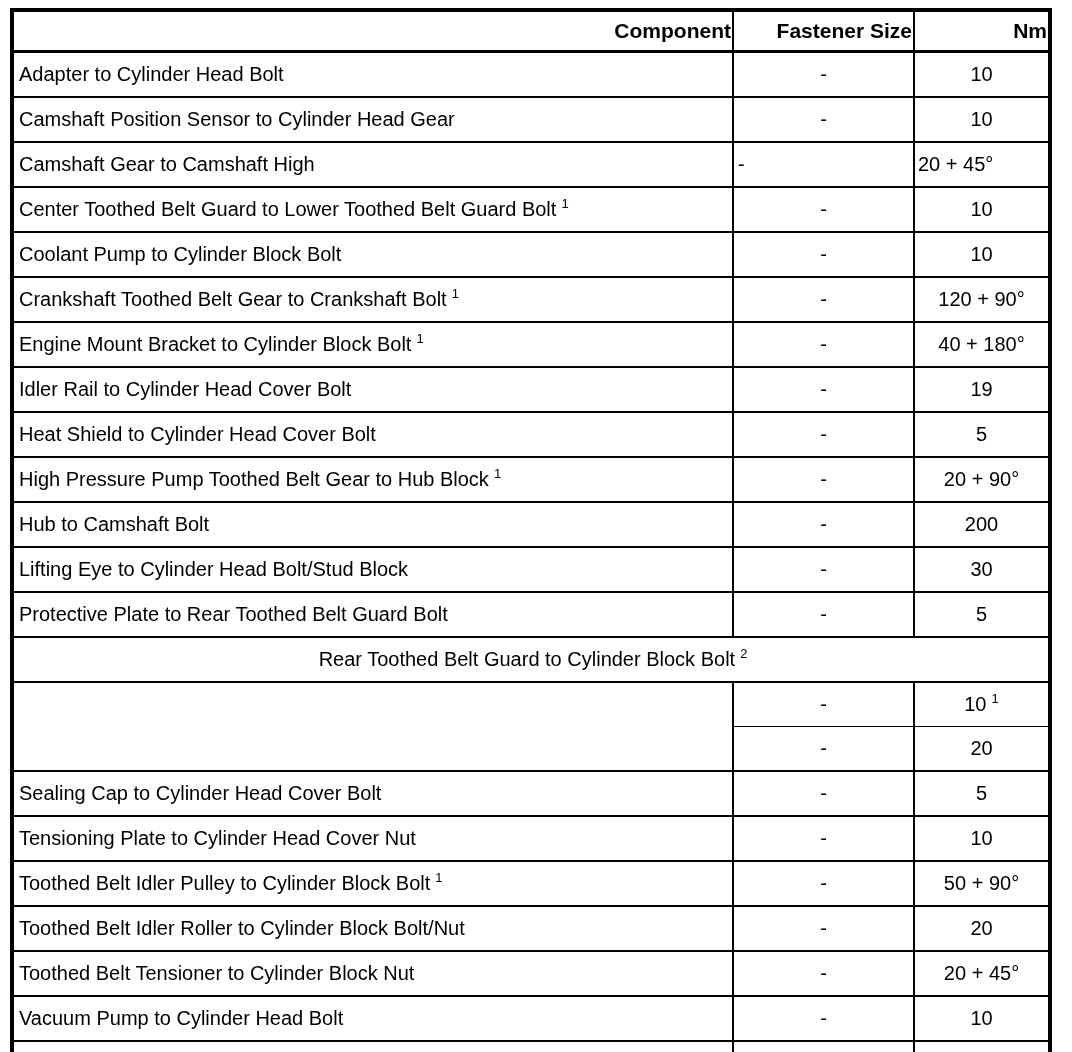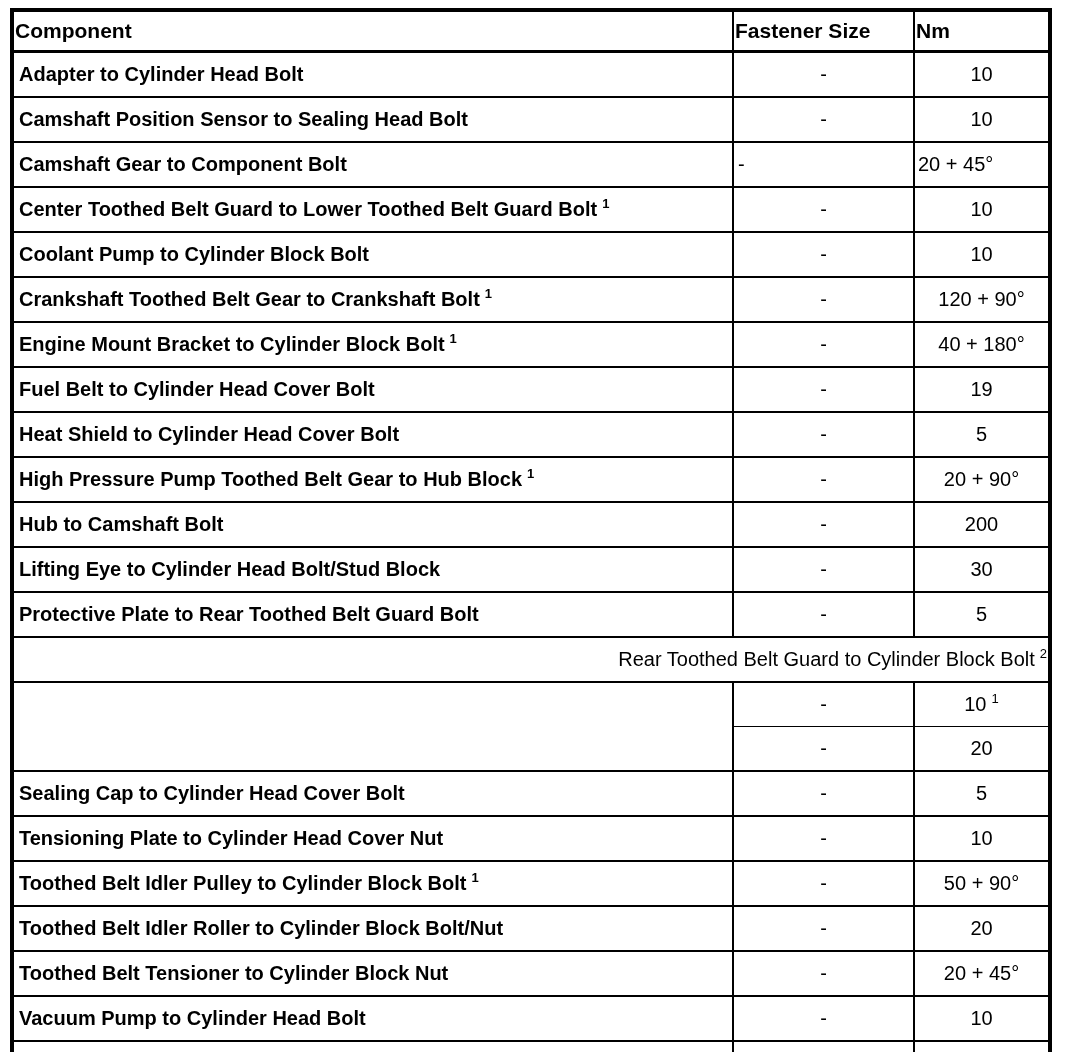--- a/index.html
+++ b/index.html
@@ -3,28 +3,28 @@
 <meta charset="utf-8">
 <style>
   html, body { margin: 0; padding: 0; background: #ffffff; }
   body { font-family: "Liberation Sans", sans-serif; color: #000; }
   .page { width: 1072px; height: 1052px; box-sizing: border-box; padding: 8px 10px; background: #fff; }
   table.torque { border-collapse: collapse; table-layout: fixed; width: 1038px; border: 4px solid #000; }
   col.c-component { width: 721px; }
   col.c-fastener { width: 181px; }
   col.c-nm { width: 136px; }
   th, td { border: 2px solid #000; font-size: 20px; overflow: hidden; white-space: nowrap; }
-  thead th { height: 36px; font-weight: bold; text-align: left; border-bottom: 3px solid #000; font-size: 21px; }
+  thead th { height: 36px; font-weight: bold; text-align: right; border-bottom: 3px solid #000; font-size: 21px; }
   tbody td { height: 41px; }
-  td.component { text-align: left; padding-left: 5px; font-weight: bold; }
+  td.component { text-align: left; padding-left: 5px; }
   td.fastener { text-align: center; }
   td.nm { text-align: center; padding: 0 0; }
   tr.align-left td.fastener { text-align: left; padding-left: 4px; }
   tr.align-left td.nm { text-align: left; padding-left: 3px; }
-  td.fullwidth { text-align: right; padding-left: 5px; }
+  td.fullwidth { text-align: center; padding-left: 5px; }
   td.empty-span { border-right: 2px solid #000; }
   tr.sub-first td.fastener, tr.sub-first td.nm { border-bottom: 1px solid #000; }
   tr.sub-second td.fastener, tr.sub-second td.nm { border-top: 1px solid #000; }
   sup.fn { font-size: 13px; vertical-align: super; margin-left: 5px; line-height: 0; }
 </style>
 </head>
 <body>
 
 <div class="page">
   <table class="torque">
@@ -40,26 +40,26 @@
         <th>Nm</th>
       </tr>
     </thead>
     <tbody>
       <tr>
         <td class="component"><span>Adapter to Cylinder Head Bolt</span></td>
         <td class="fastener">-</td>
         <td class="nm">10</td>
       </tr>
       <tr>
-        <td class="component"><span>Camshaft Position Sensor to Sealing Head Bolt</span></td>
+        <td class="component"><span>Camshaft Position Sensor to Cylinder Head Gear</span></td>
         <td class="fastener">-</td>
         <td class="nm">10</td>
       </tr>
       <tr class="align-left">
-        <td class="component"><span>Camshaft Gear to Component Bolt</span></td>
+        <td class="component"><span>Camshaft Gear to Camshaft High</span></td>
         <td class="fastener">-</td>
         <td class="nm">20 + 45°</td>
       </tr>
       <tr>
         <td class="component"><span>Center Toothed Belt Guard to Lower Toothed Belt Guard Bolt</span><sup class="fn">1</sup></td>
         <td class="fastener">-</td>
         <td class="nm">10</td>
       </tr>
       <tr>
         <td class="component"><span>Coolant Pump to Cylinder Block Bolt</span></td>
@@ -70,21 +70,21 @@
         <td class="component"><span>Crankshaft Toothed Belt Gear to Crankshaft Bolt</span><sup class="fn">1</sup></td>
         <td class="fastener">-</td>
         <td class="nm">120 + 90°</td>
       </tr>
       <tr>
         <td class="component"><span>Engine Mount Bracket to Cylinder Block Bolt</span><sup class="fn">1</sup></td>
         <td class="fastener">-</td>
         <td class="nm">40 + 180°</td>
       </tr>
       <tr>
-        <td class="component"><span>Fuel Belt to Cylinder Head Cover Bolt</span></td>
+        <td class="component"><span>Idler Rail to Cylinder Head Cover Bolt</span></td>
         <td class="fastener">-</td>
         <td class="nm">19</td>
       </tr>
       <tr>
         <td class="component"><span>Heat Shield to Cylinder Head Cover Bolt</span></td>
         <td class="fastener">-</td>
         <td class="nm">5</td>
       </tr>
       <tr>
         <td class="component"><span>High Pressure Pump Toothed Belt Gear to Hub Block</span><sup class="fn">1</sup></td>

